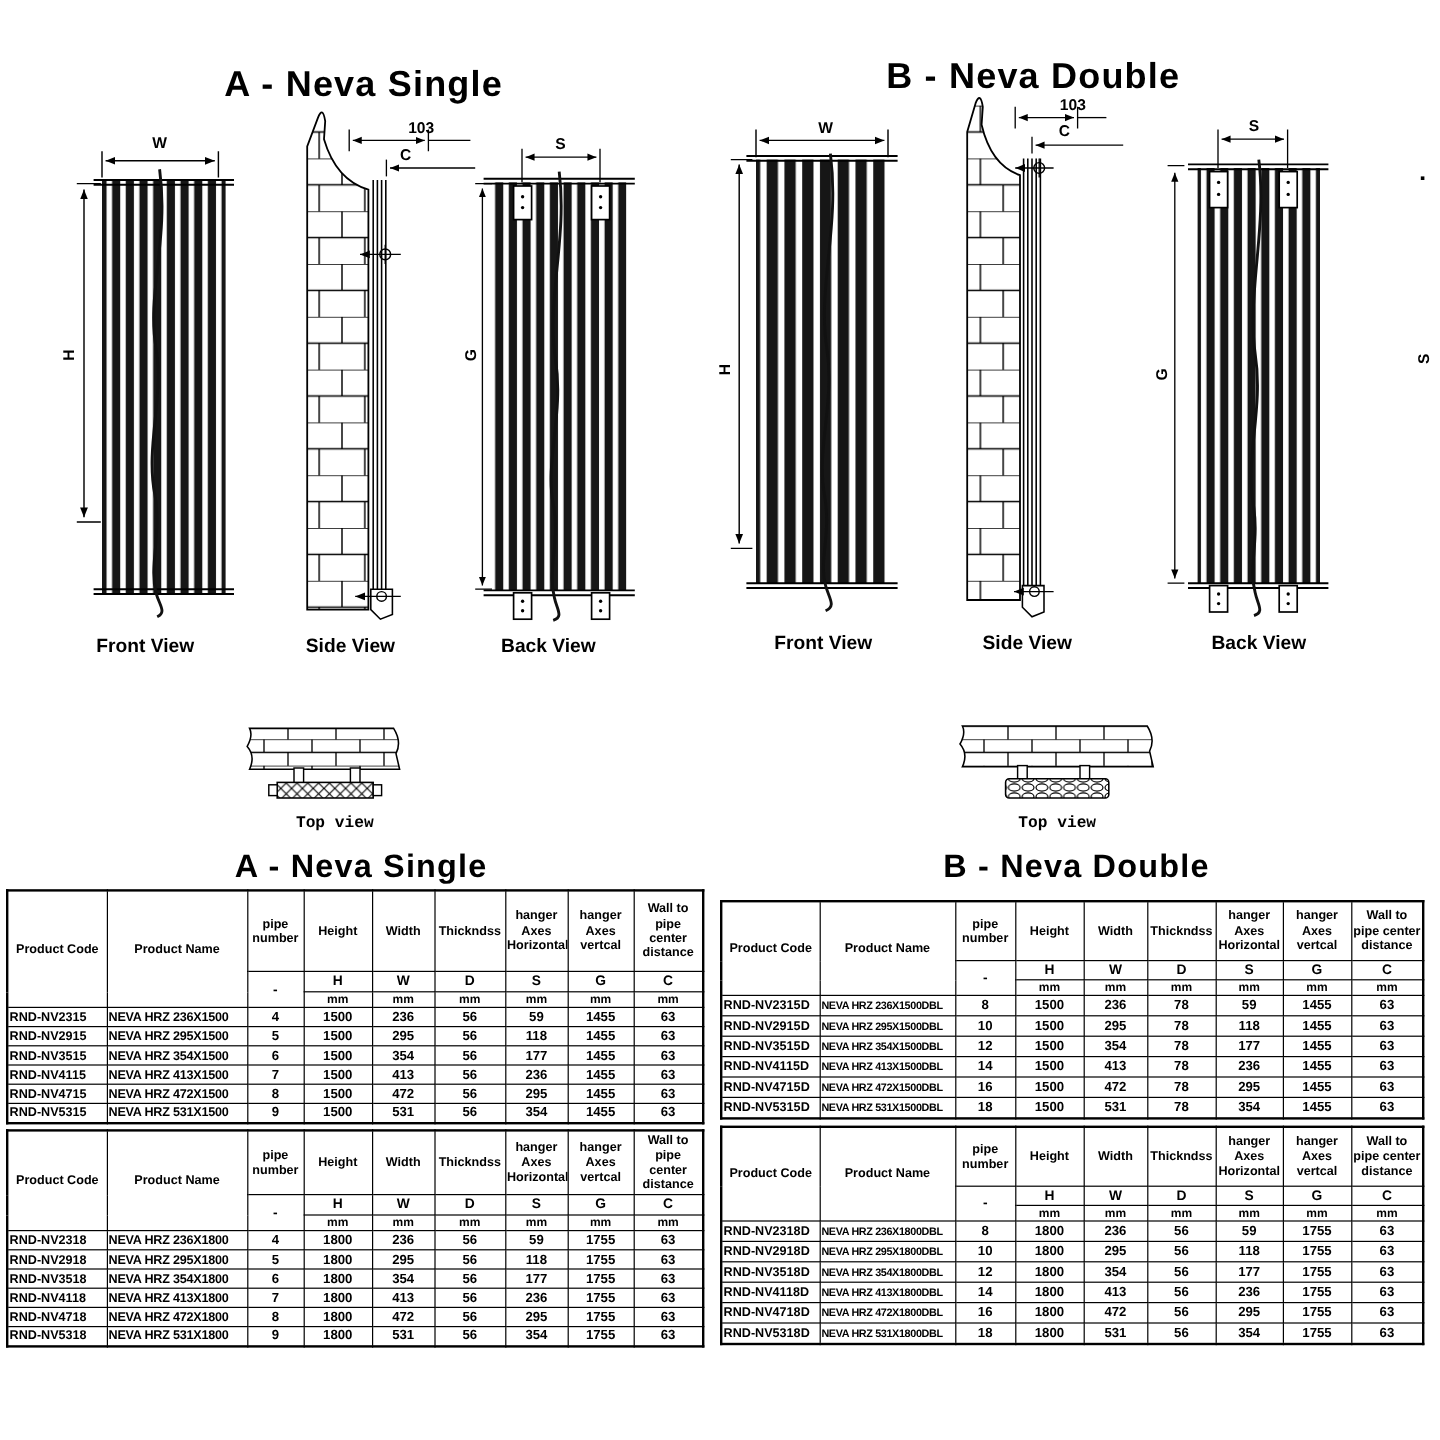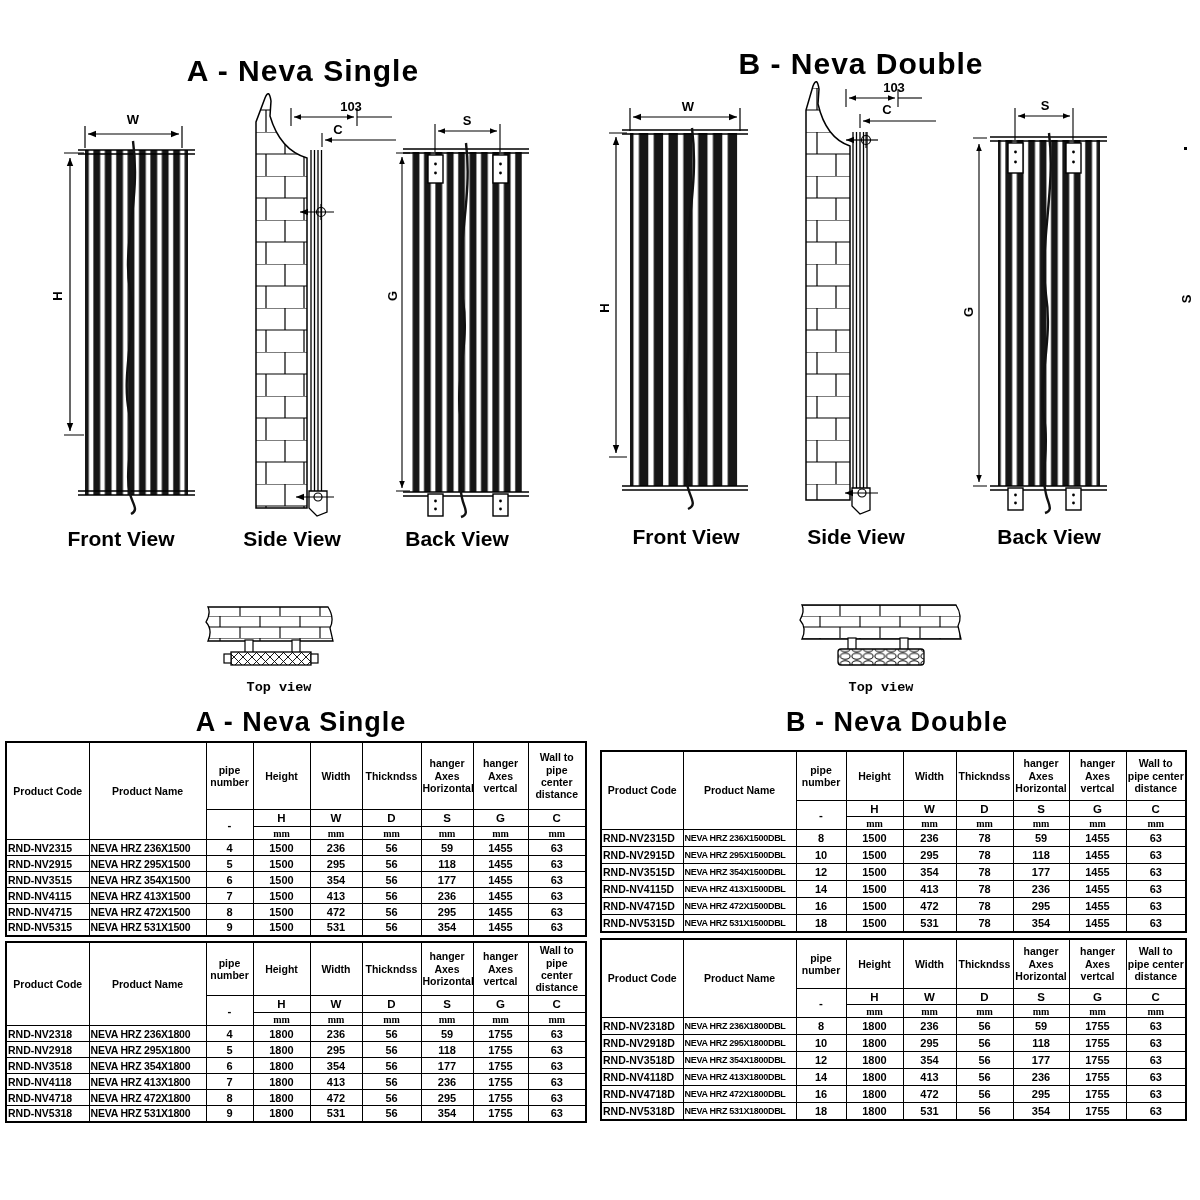--- a/index.html
+++ b/index.html
@@ -2,34 +2,34 @@
 <html><head>
 <meta charset="utf-8">
 <style>
   html,body{margin:0;padding:0;background:#fff;}
   #canvas{position:relative;width:1200px;height:1200px;background:#fff;overflow:hidden;
           font-family:"Liberation Sans",sans-serif;color:#000;}
   svg{position:absolute;left:0;top:0;}
   .lbl{position:absolute;transform:translate(-50%,-50%);font-weight:bold;font-size:13px;
        white-space:nowrap;color:#000;}
   .lbl.rot{transform:translate(-50%,-50%) rotate(-90deg);}
-  .cap{position:absolute;transform:translate(-50%,-50%);font-weight:bold;font-size:21px;white-space:nowrap;}
+  .cap{position:absolute;transform:translate(-50%,-50%);font-weight:bold;font-size:16px;white-space:nowrap;}
   .cap.small{font-size:13.5px;font-family:Liberation Mono, monospace;}
   .big-title{position:absolute;transform:translate(-50%,-50%);font-weight:bold;font-size:30px;
              letter-spacing:1px;white-space:nowrap;}
   .tbl-title{position:absolute;transform:translate(-50%,-50%);font-weight:bold;font-size:27px;
              letter-spacing:1px;white-space:nowrap;}
   table.spec{position:absolute;border-collapse:collapse;table-layout:fixed;background:#fff;
              border:2px solid #000;font-weight:bold;}
   .spec th,.spec td{border:1px solid #000;text-align:center;padding:0 1px;overflow:hidden;
                     white-space:nowrap;font-weight:bold;color:#000;}
   .spec th.wrap{white-space:pre-line;}
   .spec tr.h1 th{font-size:10.5px;line-height:1.18;}
   .spec tr.h2 th{font-size:11.5px;}
-  .spec tr.h3 th{font-size:10px;font-family:Liberation Serif, serif;}
+  .spec tr.h3 th{font-size:10px;}
   .spec td{font-size:11px;}
   .spec td:first-child{text-align:left;font-size:10.5px;}
   .spec td:nth-child(2){text-align:left;font-size:10.5px;letter-spacing:-0.2px;}
   .tbl-b td:nth-child(2){font-size:9px;letter-spacing:-0.3px;}
   .tA1 tr.h1 th{height:66px;} .tA1 tr.h2 th{height:16px;} .tA1 tr.h3 th{height:12px;}
   .tA1 tbody tr{height:16px;}
   .tA2 tr.h1 th{height:52px;} .tA2 tr.h2 th{height:16px;} .tA2 tr.h3 th{height:12px;}
   .tA2 tbody tr{height:16px;}
   .tB1 tr.h1 th{height:48px;} .tB1 tr.h2 th{height:15px;} .tB1 tr.h3 th{height:12px;}
   .tB1 tbody tr{height:17px;}

